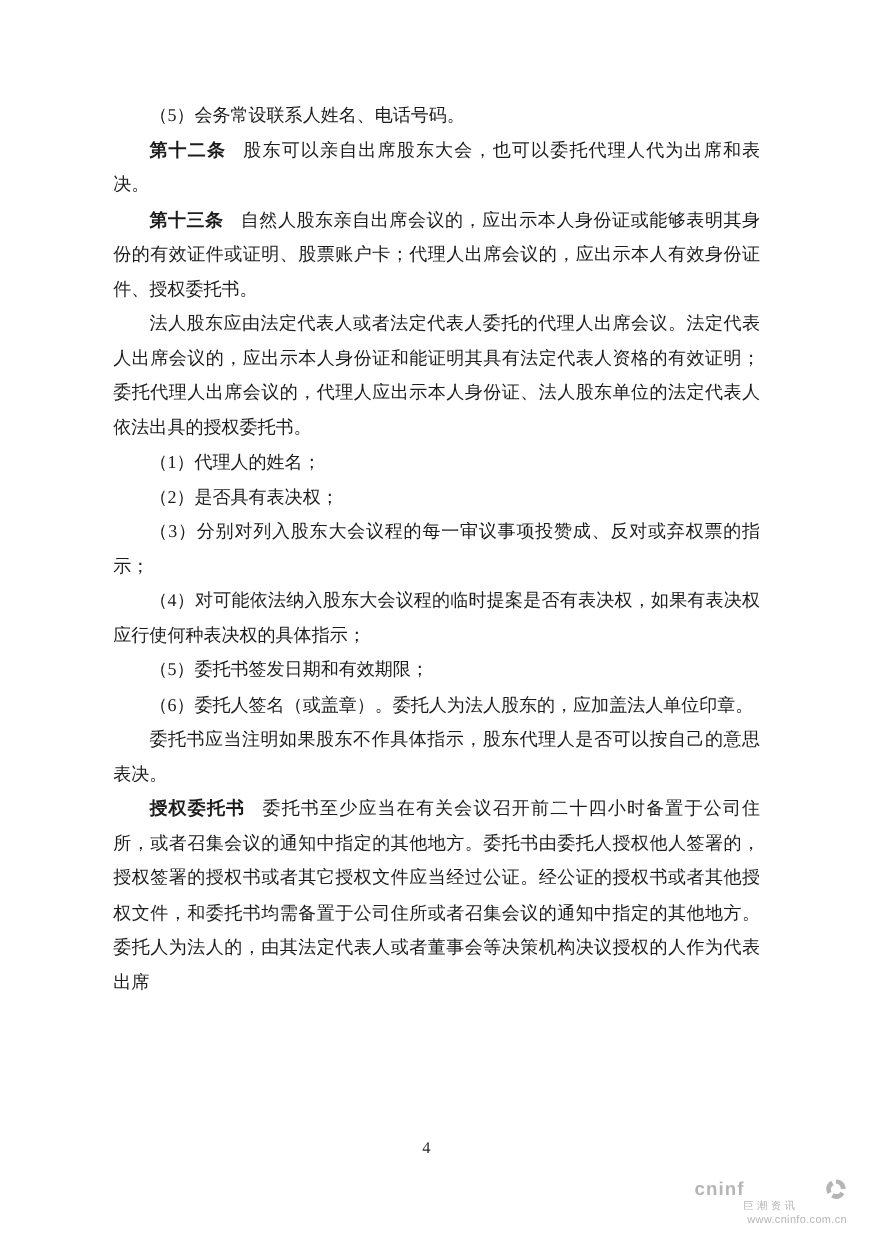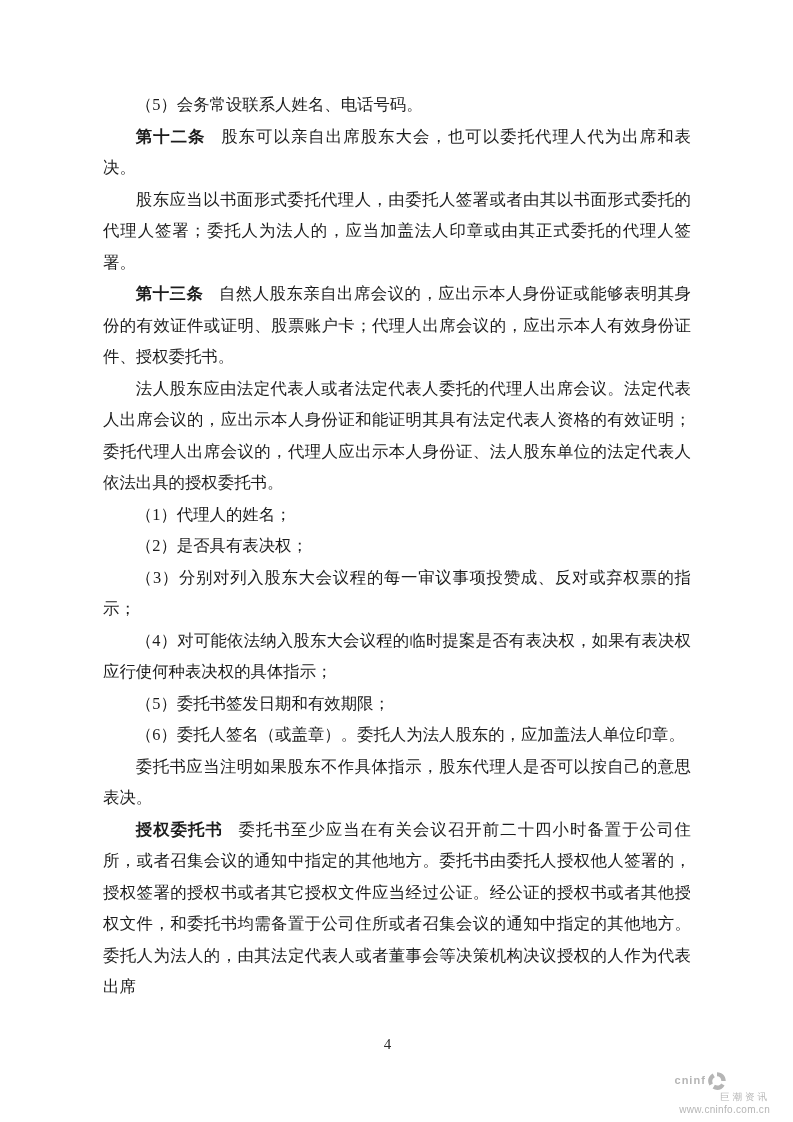--- a/index.html
+++ b/index.html
@@ -48,56 +48,54 @@
     right: 5px;
     bottom: 7px;
     text-align: center;
     color: #b5b5b5;
     line-height: 1.15;
     user-select: none;
   }
   .logo-top {
     display: flex;
     align-items: center;
-    justify-content: center;
+    justify-content: space-between;
     gap: 1px;
     font-family: "Liberation Sans", "DejaVu Sans", sans-serif;
     font-weight: bold;
-    font-size: 11px;
+    font-size: 17px;
     letter-spacing: 1px;
   }
   .logo-icon {
     display: inline-block;
     width: 20px;
     height: 20px;
   }
   .logo-cn {
-    font-family: Liberation Serif, serif;
+    font-family: Liberation Mono, monospace;
     font-size: 9.5px;
     letter-spacing: 3px;
     margin-top: 1px;
-    text-align: right;
   }
   .logo-url {
     font-family: "Liberation Sans", "DejaVu Sans", sans-serif;
     font-size: 10px;
     letter-spacing: 0.3px;
     margin-top: 1px;
     margin-left: 48px;
   }
 </style>
 </head>
 <body>
 
 <div class="page">
 
   <div class="doc-body">
       <p class="para"><span>（5）会务常设联系人姓名、电话号码。</span></p>
       <p class="para"><span class="article-heading">第十二条</span><span>股东可以亲自出席股东大会，也可以委托代理人代为出席和表决。</span></p>
-      <p class="para"><span>股东应当以书面形式委托代理人，由委托人签署或者由其以书面形式委托的代理人签署；委托人为法人的，应当加盖法人印章或由其正式委托的代理人签署。</span></p>
       <p class="para"><span class="article-heading">第十三条</span><span>自然人股东亲自出席会议的，应出示本人身份证或能够表明其身份的有效证件或证明、股票账户卡；代理人出席会议的，应出示本人有效身份证件、授权委托书。</span></p>
       <p class="para"><span>法人股东应由法定代表人或者法定代表人委托的代理人出席会议。法定代表人出席会议的，应出示本人身份证和能证明其具有法定代表人资格的有效证明；委托代理人出席会议的，代理人应出示本人身份证、法人股东单位的法定代表人依法出具的授权委托书。</span></p>
       <p class="para"><span>（1）代理人的姓名；</span></p>
       <p class="para"><span>（2）是否具有表决权；</span></p>
       <p class="para"><span>（3）分别对列入股东大会议程的每一审议事项投赞成、反对或弃权票的指示；</span></p>
       <p class="para"><span>（4）对可能依法纳入股东大会议程的临时提案是否有表决权，如果有表决权应行使何种表决权的具体指示；</span></p>
       <p class="para"><span>（5）委托书签发日期和有效期限；</span></p>
       <p class="para"><span>（6）委托人签名（或盖章）。委托人为法人股东的，应加盖法人单位印章。</span></p>
       <p class="para"><span>委托书应当注明如果股东不作具体指示，股东代理人是否可以按自己的意思表决。</span></p>
       <p class="para"><span class="article-heading">授权委托书</span><span>委托书至少应当在有关会议召开前二十四小时备置于公司住所，或者召集会议的通知中指定的其他地方。委托书由委托人授权他人签署的，授权签署的授权书或者其它授权文件应当经过公证。经公证的授权书或者其他授权文件，和委托书均需备置于公司住所或者召集会议的通知中指定的其他地方。委托人为法人的，由其法定代表人或者董事会等决策机构决议授权的人作为代表出席</span></p>

